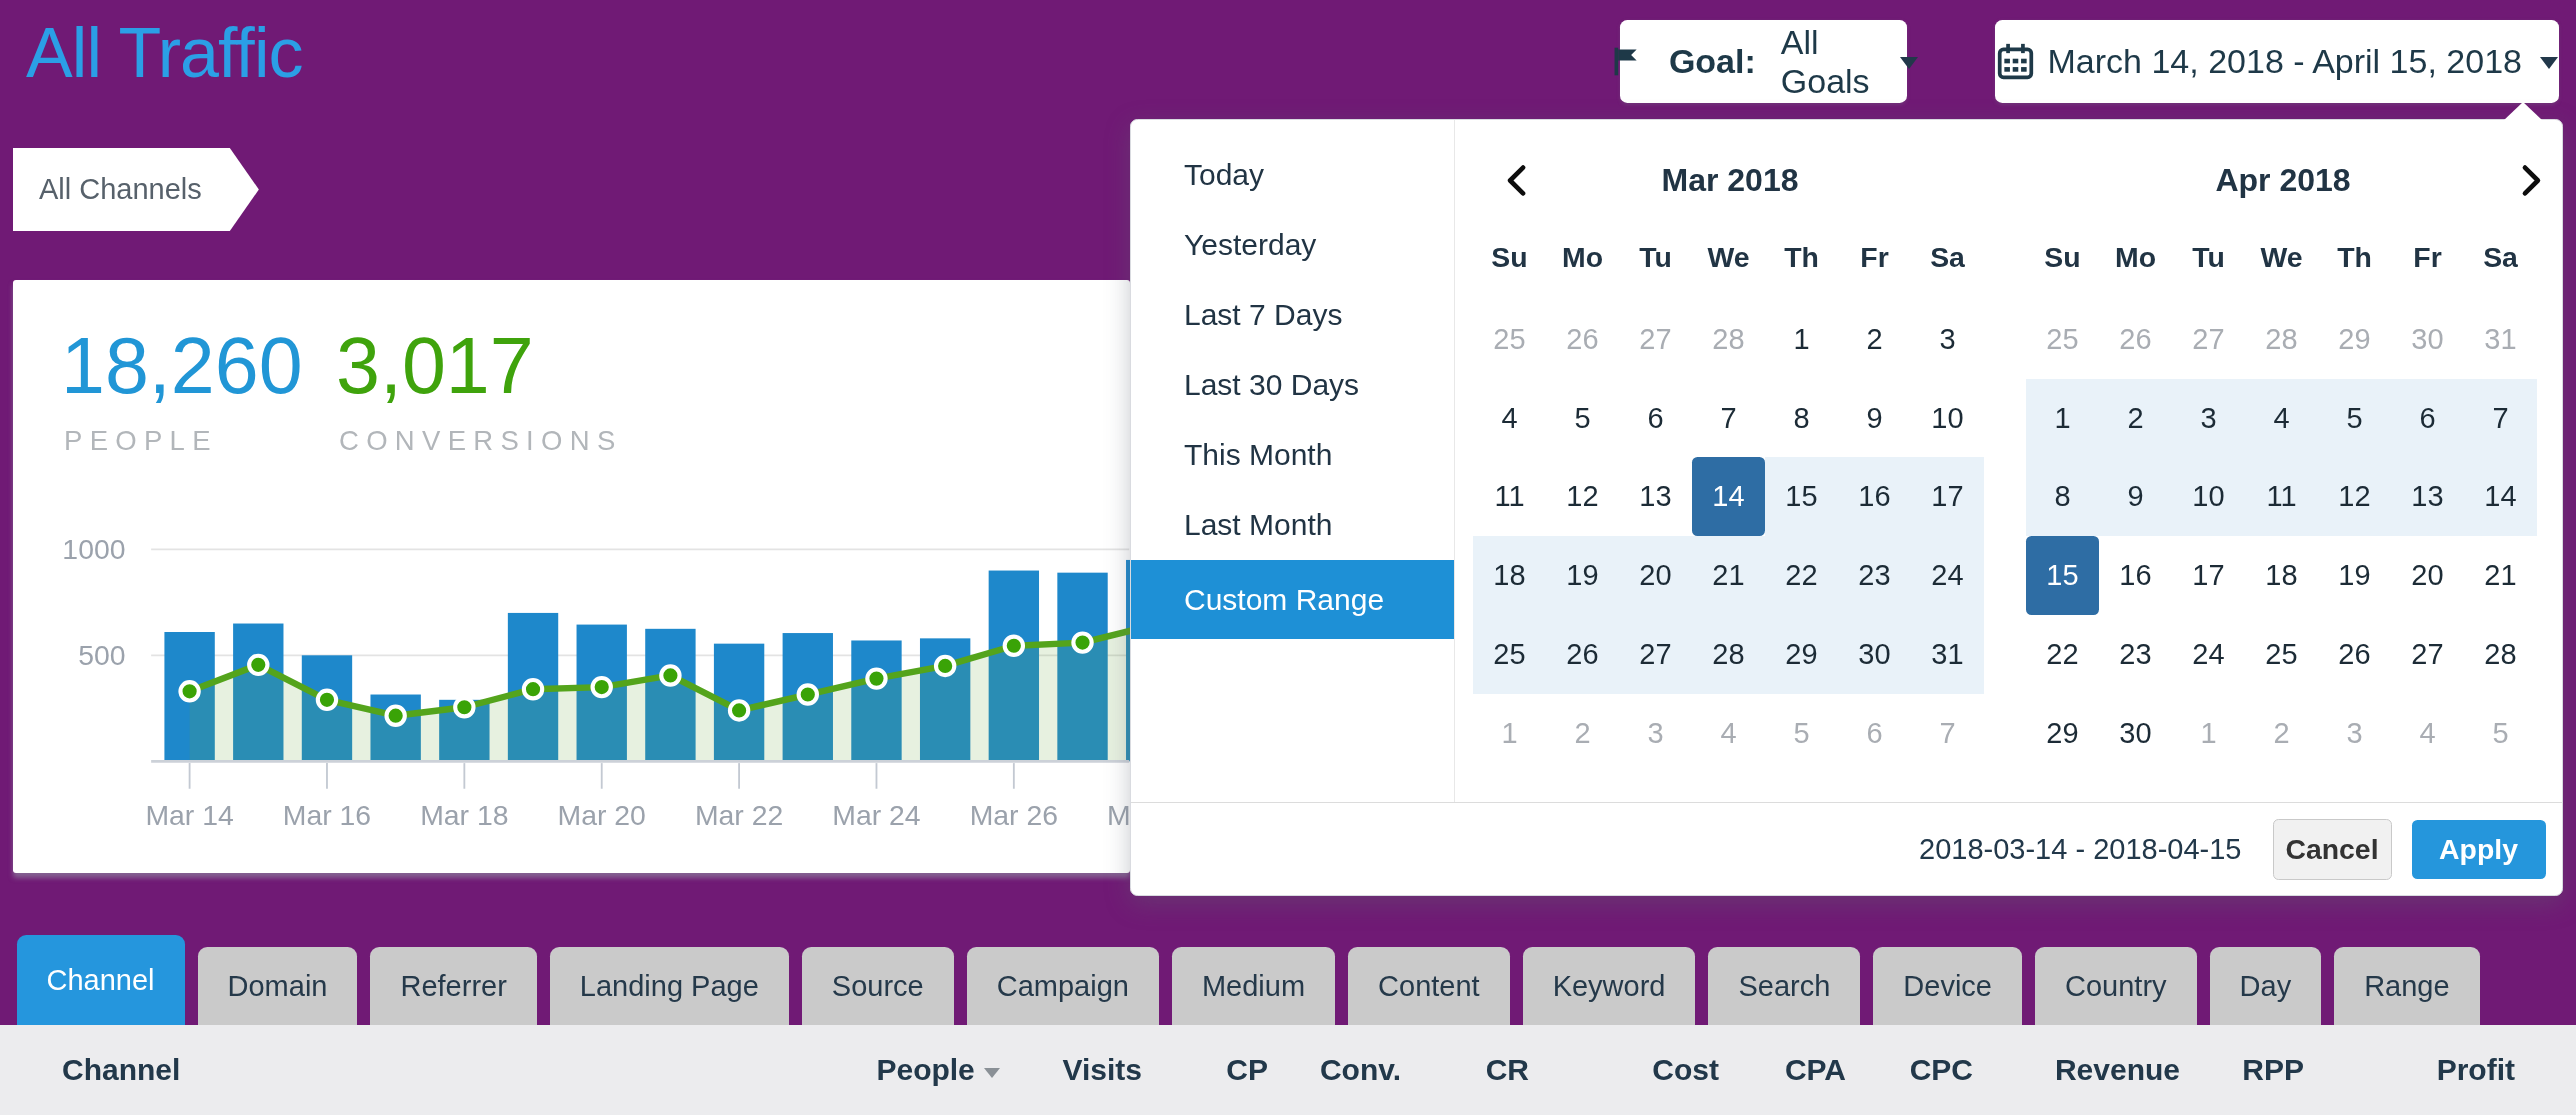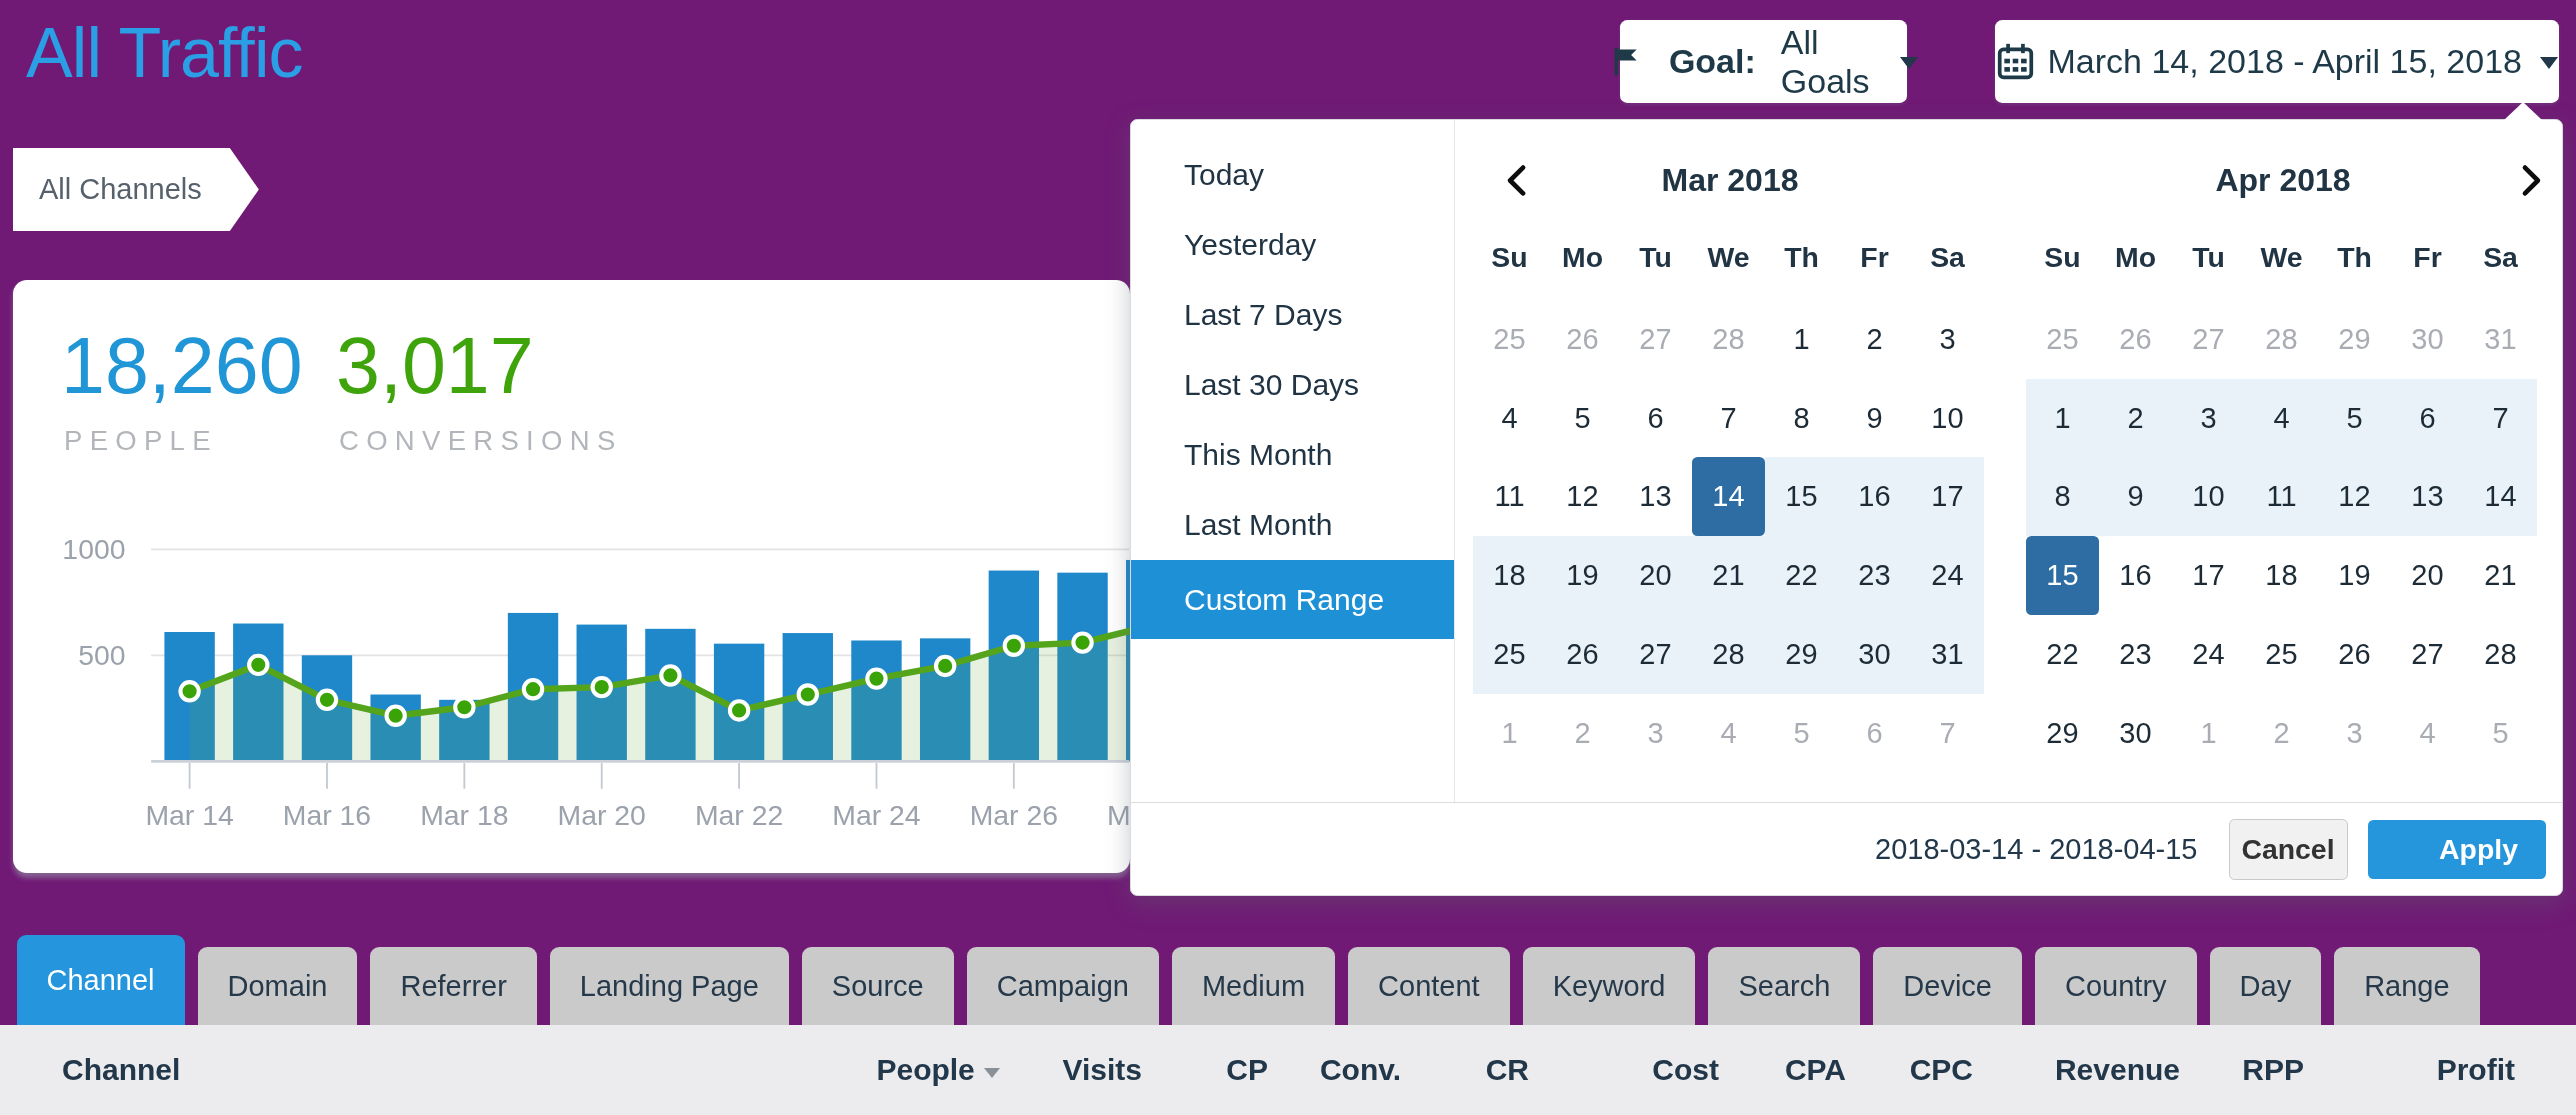--- a/index.html
+++ b/index.html
@@ -16,21 +16,21 @@
              box-shadow:0 1.8px 3.7px rgba(120,125,135,.25);display:flex;align-items:center;
              color:#1e3948;font-size:34px;cursor:pointer;}
   .goal-btn{left:1620px;width:287px;justify-content:center;gap:25px;}
   .date-btn{left:1995px;width:564px;justify-content:center;gap:13px;}
   .bold{font-weight:bold;}
   .caret-down{width:0;height:0;border-left:9.2px solid transparent;border-right:9.2px solid transparent;
               border-top:12px solid #22384a;margin-left:5.5px;margin-top:3.7px;}
 
   
   .card{position:absolute;left:13px;top:280px;width:1117px;height:593px;background:#fff;
-        border-radius:14px;box-shadow:0 4.6px 5.5px rgba(150,155,168,.55);overflow:hidden;z-index:1;}
+        border-radius:3px;box-shadow:0 4.6px 5.5px rgba(150,155,168,.55);overflow:hidden;z-index:1;}
   .stat-num{position:absolute;top:40px;font-size:79px;font-weight:400;}
   .stat-num.people{left:48px;color:#2196d6;}
   .stat-num.conv{left:323px;color:#3fa30c;}
   .stat-label{position:absolute;top:145px;font-size:27.5px;letter-spacing:7.3px;color:#b2b6ba;}
   .stat-label.people{left:51px;}
   .stat-label.conv{left:326px;}
   .chart-svg{position:absolute;left:0;top:234px;}
 
   
   .dp-panel{position:absolute;left:1130px;top:119px;width:1431px;height:775px;background:#fff;
@@ -62,21 +62,21 @@
   .day-cell.muted{color:#a9adb3;}
   .day-cell.range{background:#e9f2f9;}
   .day-cell.selected{background:#2e6da4;color:#fff;border-radius:5.5px;}
 
   .dp-footer{position:absolute;left:0;right:0;bottom:0;height:92px;display:flex;
              align-items:center;justify-content:flex-end;padding-right:16.5px;gap:20px;}
   .dp-range-text{font-size:29px;color:#22384a;margin-right:11px;text-align:right;}
   .dp-btn{height:59px;border-radius:5.5px;font-size:28.4px;font-weight:bold;display:flex;
           align-items:center;justify-content:center;cursor:pointer;}
   .dp-btn.cancel{width:117px;background:#f1f1f1;border:0.9px solid #c9c9c9;color:#333;}
-  .dp-btn.apply{width:134px;background:#2596dc;color:#fff;padding-left:44px;}
+  .dp-btn.apply{width:134px;background:#2596dc;color:#fff;}
 
   
   .tabs{position:absolute;left:16.5px;top:935px;height:90px;display:flex;
         align-items:flex-end;gap:13px;z-index:2;}
   .tab{height:78px;padding:0 30px;background:#cacaca;border-radius:9.2px 9.2px 0 0;
        display:flex;align-items:center;font-size:29px;color:#25394a;cursor:pointer;white-space:nowrap;}
   .tab.active{height:90px;background:#2596dd;color:#fff;}
   .table-head{position:absolute;left:0;top:1025px;width:100%;height:90px;background:#ececee;}
   .th-cell{position:absolute;top:0;height:90px;display:flex;align-items:center;
            font-size:30px;font-weight:bold;color:#22384a;white-space:nowrap;}

